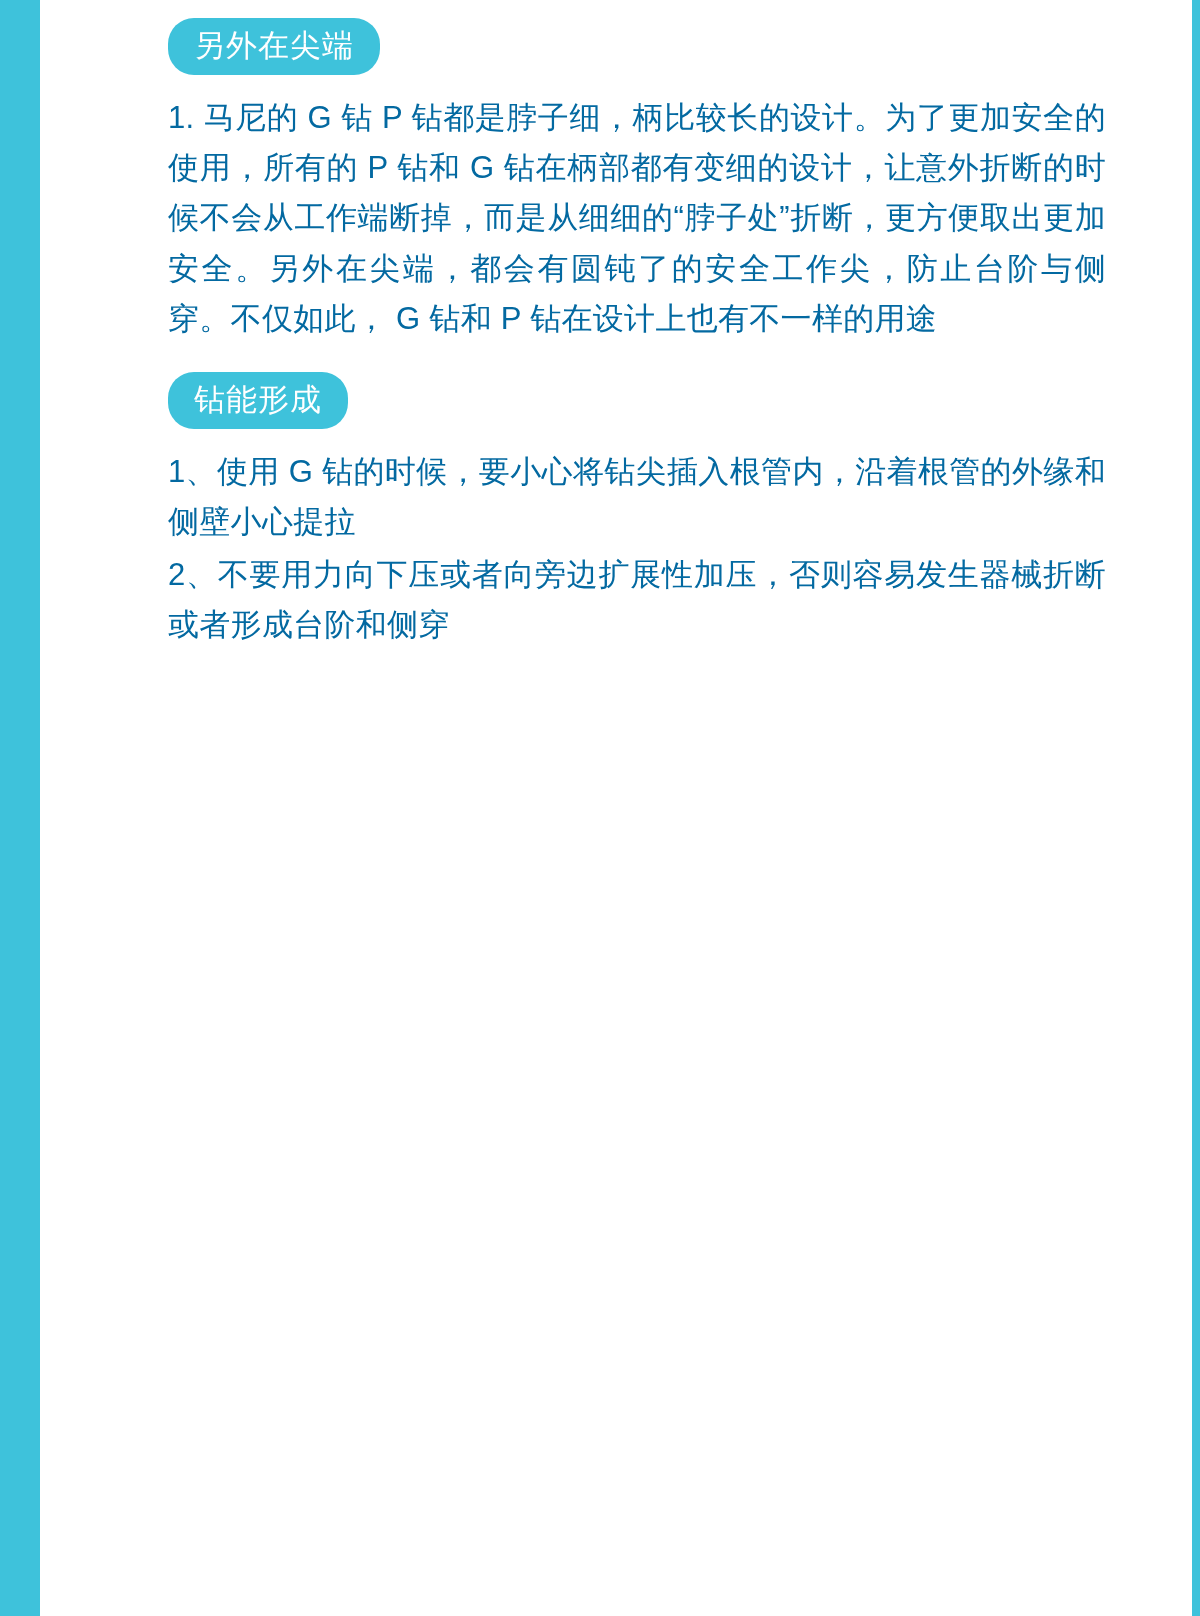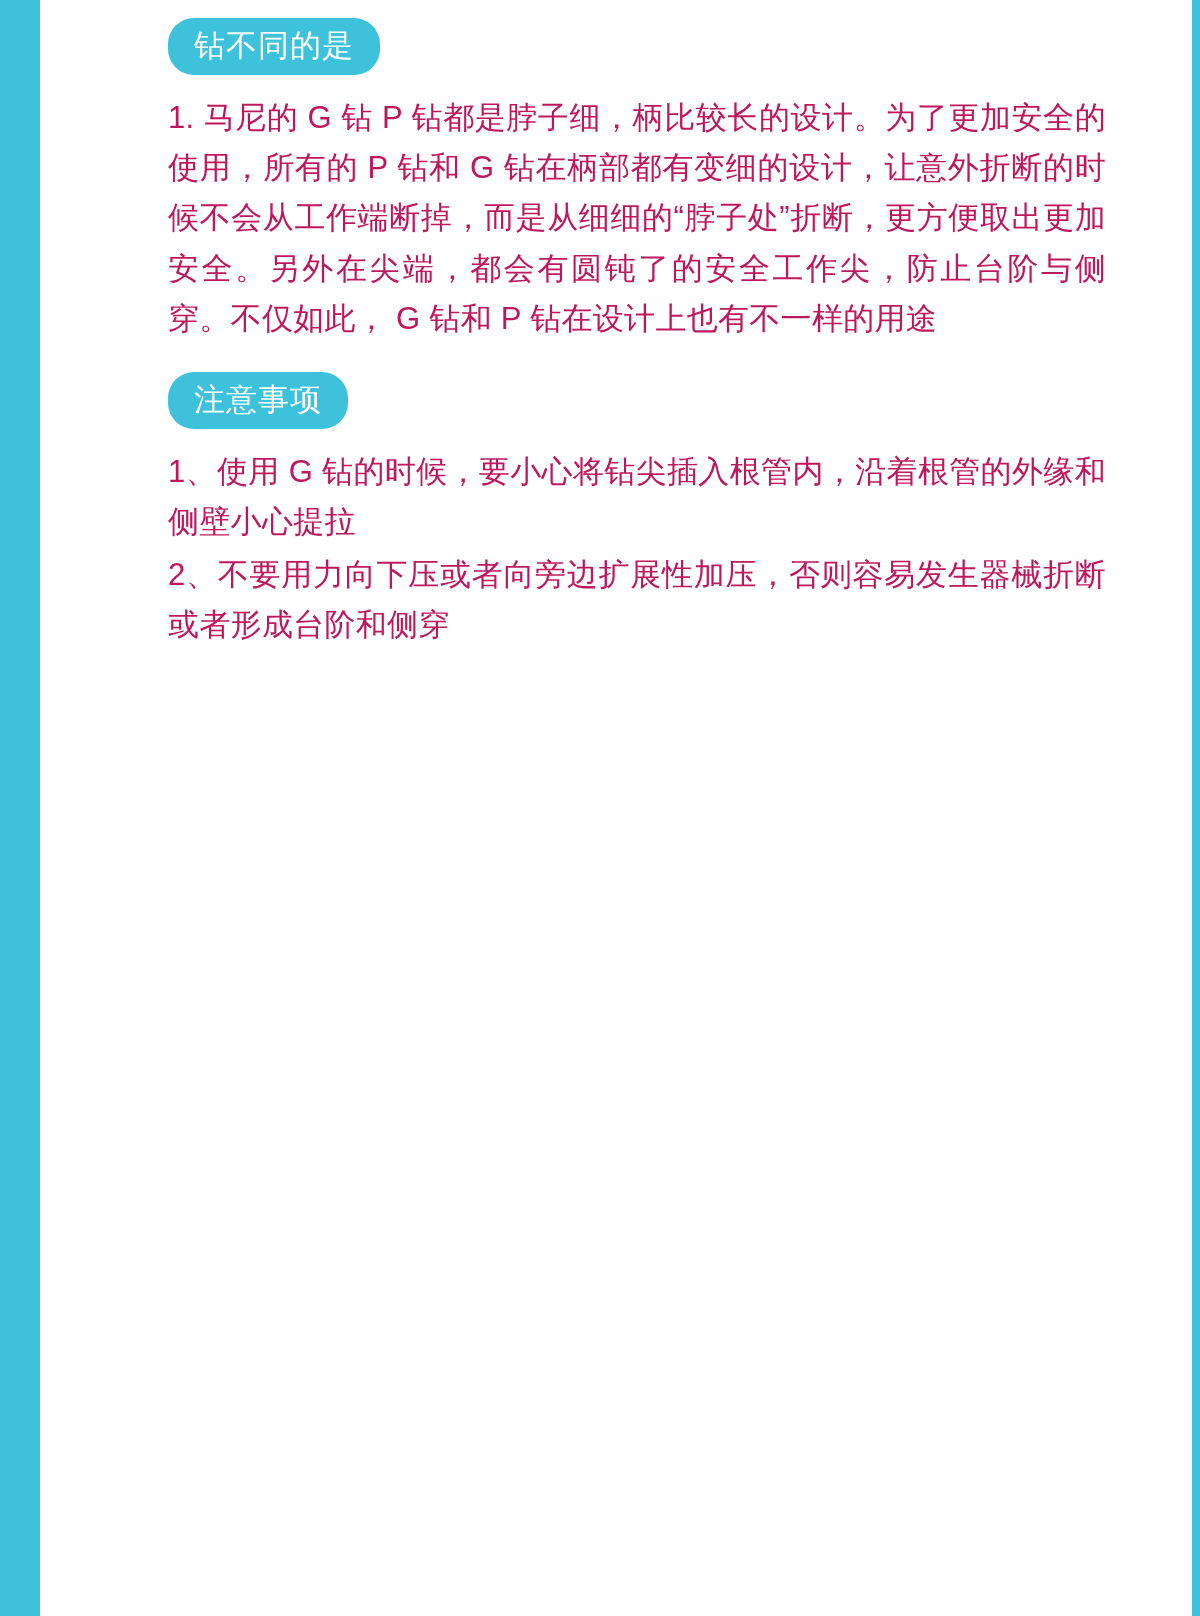--- a/index.html
+++ b/index.html
@@ -56,44 +56,44 @@
     letter-spacing: 1px;
     margin: 8px 0 18px 0;
     font-weight: normal;
   }
   .section-badge.second {
     margin-top: 24px;
   }
   .para {
     font-size: 31px;
     line-height: 1.62;
-    color: #be185d;
+    color: #0369a1;
     margin: 0 16px 2px 0;
     text-align: justify;
     letter-spacing: 0.3px;
   }
   .block {
     margin-bottom: 4px;
   }
 </style>
 </head>
 <body>
 
 <div class="page">
 
   <div class="left-rail"></div>
   <div class="right-rail"></div>
 
   <div class="content">
 
     <div class="block">
-      <div class="section-badge">钻不同的是</div>
+      <div class="section-badge">另外在尖端</div>
       <p class="para">1. 马尼的 G 钻 P 钻都是脖子细，柄比较长的设计。为了更加安全的使用，所有的 P 钻和 G 钻在柄部都有变细的设计，让意外折断的时候不会从工作端断掉，而是从细细的“脖子处”折断，更方便取出更加安全。另外在尖端，都会有圆钝了的安全工作尖，防止台阶与侧穿。不仅如此， G 钻和 P 钻在设计上也有不一样的用途</p>
     </div>
 
     <div class="block">
-      <div class="section-badge second">注意事项</div>
+      <div class="section-badge second">钻能形成</div>
       <p class="para">1、使用 G 钻的时候，要小心将钻尖插入根管内，沿着根管的外缘和侧壁小心提拉</p>
       <p class="para">2、不要用力向下压或者向旁边扩展性加压，否则容易发生器械折断或者形成台阶和侧穿</p>
     </div>
 
   </div>
 </div>
 
 </body></html>

